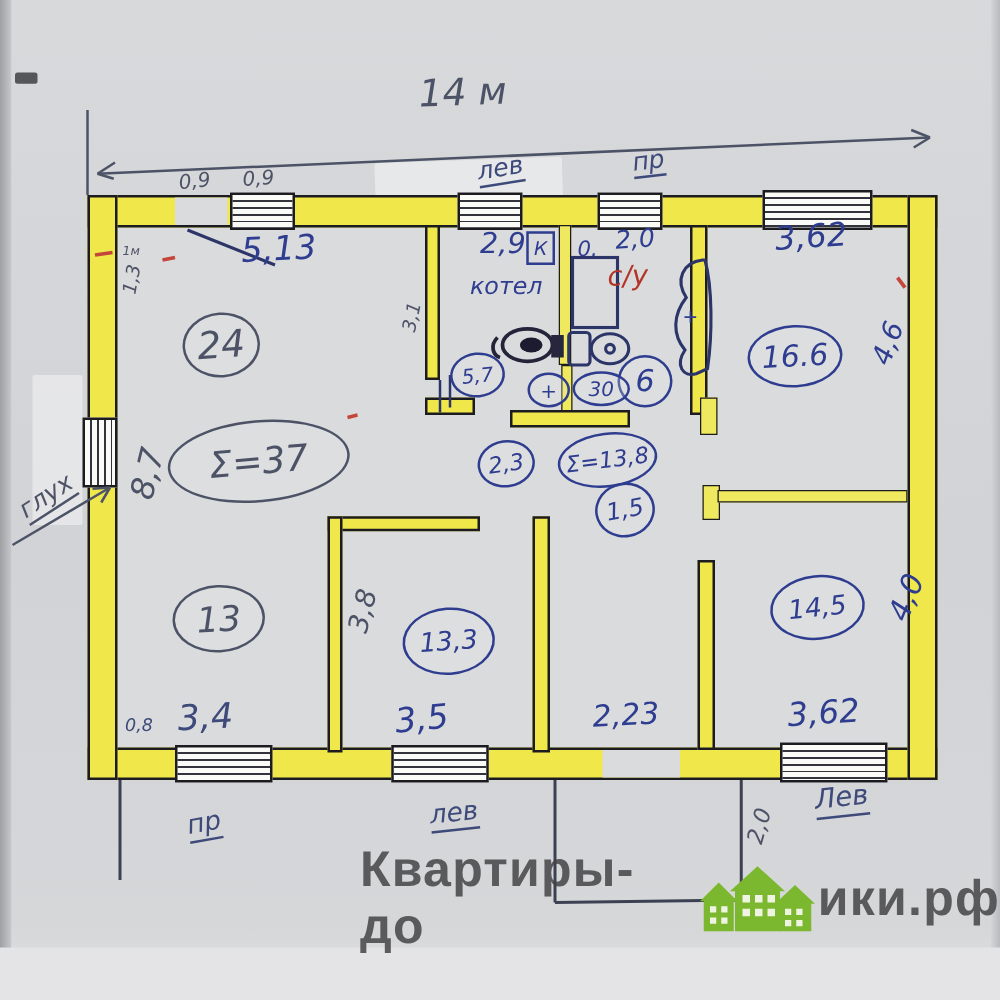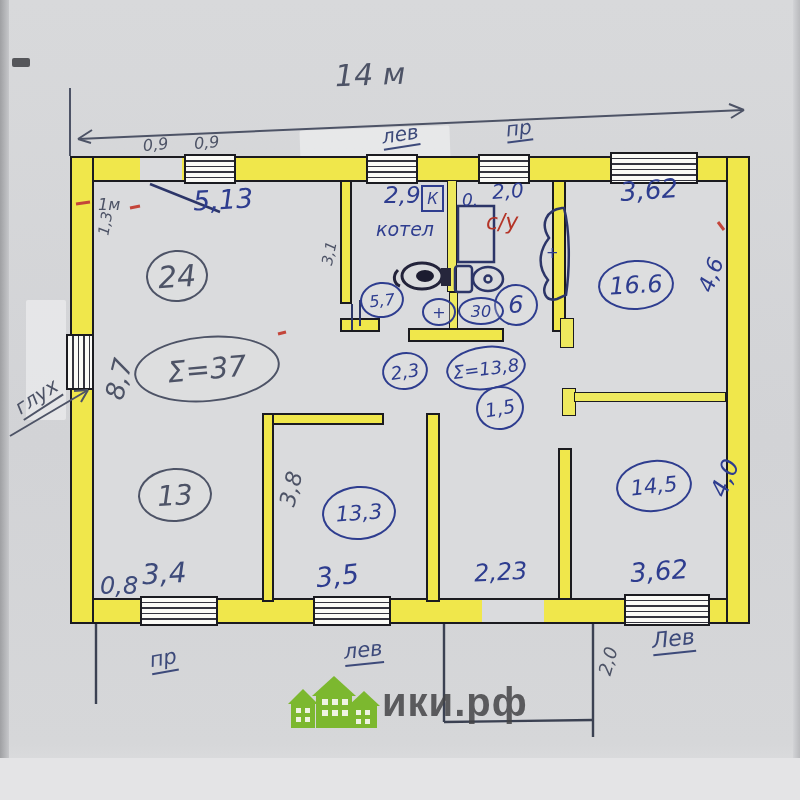--- a/index.html
+++ b/index.html
@@ -143,21 +143,21 @@
   <div class="lbl blue" style="left:193px;top:186px;font-size:27px;transform:rotate(-3deg);">5,13</div>
   <div class="lbl blue" style="left:384px;top:184px;font-size:23px;">2,9</div>
   <div class="kbox" style="left:421px;top:185px;width:23px;height:27px;font-size:15px;">К</div>
   <div class="lbl blue" style="left:462px;top:192px;font-size:17px;">0.</div>
   <div class="lbl blue" style="left:492px;top:181px;font-size:20px;transform:rotate(-4deg);">2,0</div>
   <div class="lbl blue" style="left:620px;top:177px;font-size:26px;transform:rotate(-4deg);">3,62</div>
 
   <div class="lbl blue" style="left:376px;top:220px;font-size:19px;">котел</div>
   <div class="lbl red" style="left:486px;top:211px;font-size:22px;transform:rotate(-2deg);">с/у</div>
 
-  <div class="lbl pencil" style="left:98px;top:197px;font-size:16px;text-align:right;">1м</div>
+  <div class="lbl pencil" style="left:98px;top:197px;font-size:10px;text-align:right;">1м</div>
   <div class="lbl pencil" style="left:94px;top:216px;font-size:15px;transform:rotate(-80deg);">1,3</div>
   <div class="lbl pencil" style="left:318px;top:246px;font-size:15px;transform:rotate(-78deg);">3,1</div>
 
   <div class="circ pencil" style="left:146px;top:250px;width:62px;height:52px;font-size:30px;transform:rotate(-4deg);">
       <span>24</span>
     </div>
   <div class="circ blue" style="left:360px;top:282px;width:44px;height:36px;font-size:16px;transform:rotate(-6deg);">
       <span>5,7</span>
     </div>
   <div class="circ blue" style="left:494px;top:284px;width:44px;height:42px;font-size:24px;">
@@ -197,32 +197,33 @@
     </div>
   <div class="lbl pencil" style="left:274px;top:478px;font-size:22px;transform:rotate(-76deg);">3,8</div>
   <div class="circ blue" style="left:322px;top:486px;width:74px;height:54px;font-size:21px;transform:rotate(-4deg);">
       <span>13,3</span>
     </div>
   <div class="circ blue" style="left:616px;top:460px;width:76px;height:52px;font-size:21px;transform:rotate(-6deg);">
       <span>14,5</span>
     </div>
   <div class="lbl blue" style="left:706px;top:466px;font-size:24px;transform:rotate(-68deg);">4,0</div>
 
-  <div class="lbl bluegray" style="left:100px;top:574px;font-size:24px;">0,8</div>
+  <div class="lbl bluegray" style="left:100px;top:574px;font-size:14px;">0,8</div>
   <div class="lbl bluegray" style="left:142px;top:560px;font-size:28px;transform:rotate(-3deg);">3,4</div>
   <div class="lbl blue" style="left:316px;top:562px;font-size:27px;transform:rotate(-6deg);">3,5</div>
   <div class="lbl blue" style="left:474px;top:560px;font-size:24px;transform:rotate(-3deg);">2,23</div>
   <div class="lbl blue" style="left:630px;top:558px;font-size:26px;transform:rotate(-4deg);">3,62</div>
 
   <div class="lbl bluegray underl" style="left:150px;top:648px;font-size:21px;transform:rotate(-10deg);">пр</div>
   <div class="lbl bluegray underl" style="left:344px;top:640px;font-size:21px;transform:rotate(-6deg);">лев</div>
   <div class="lbl bluegray underl" style="left:652px;top:628px;font-size:22px;transform:rotate(-6deg);">Лев</div>
   <div class="lbl pencil" style="left:594px;top:652px;font-size:18px;transform:rotate(-74deg);">2,0</div>
 
   <div class="wm">
+    <span>Квартиры-до</span>
       <span class="houses"><svg width="92" height="56" viewBox="0 0 92 56">
       <g fill="#7cb82f">
         <polygon points="0,30 15,15 30,30"></polygon>
             <rect x="3" y="28" width="24" height="26"></rect>
         <polygon points="24,22 46,2 68,22"></polygon>
             <rect x="28" y="19" width="36" height="35"></rect>
         <polygon points="60,32 76,17 92,32"></polygon>
             <rect x="63" y="30" width="26" height="24"></rect>
       </g>
       <g fill="#eef3e2">

